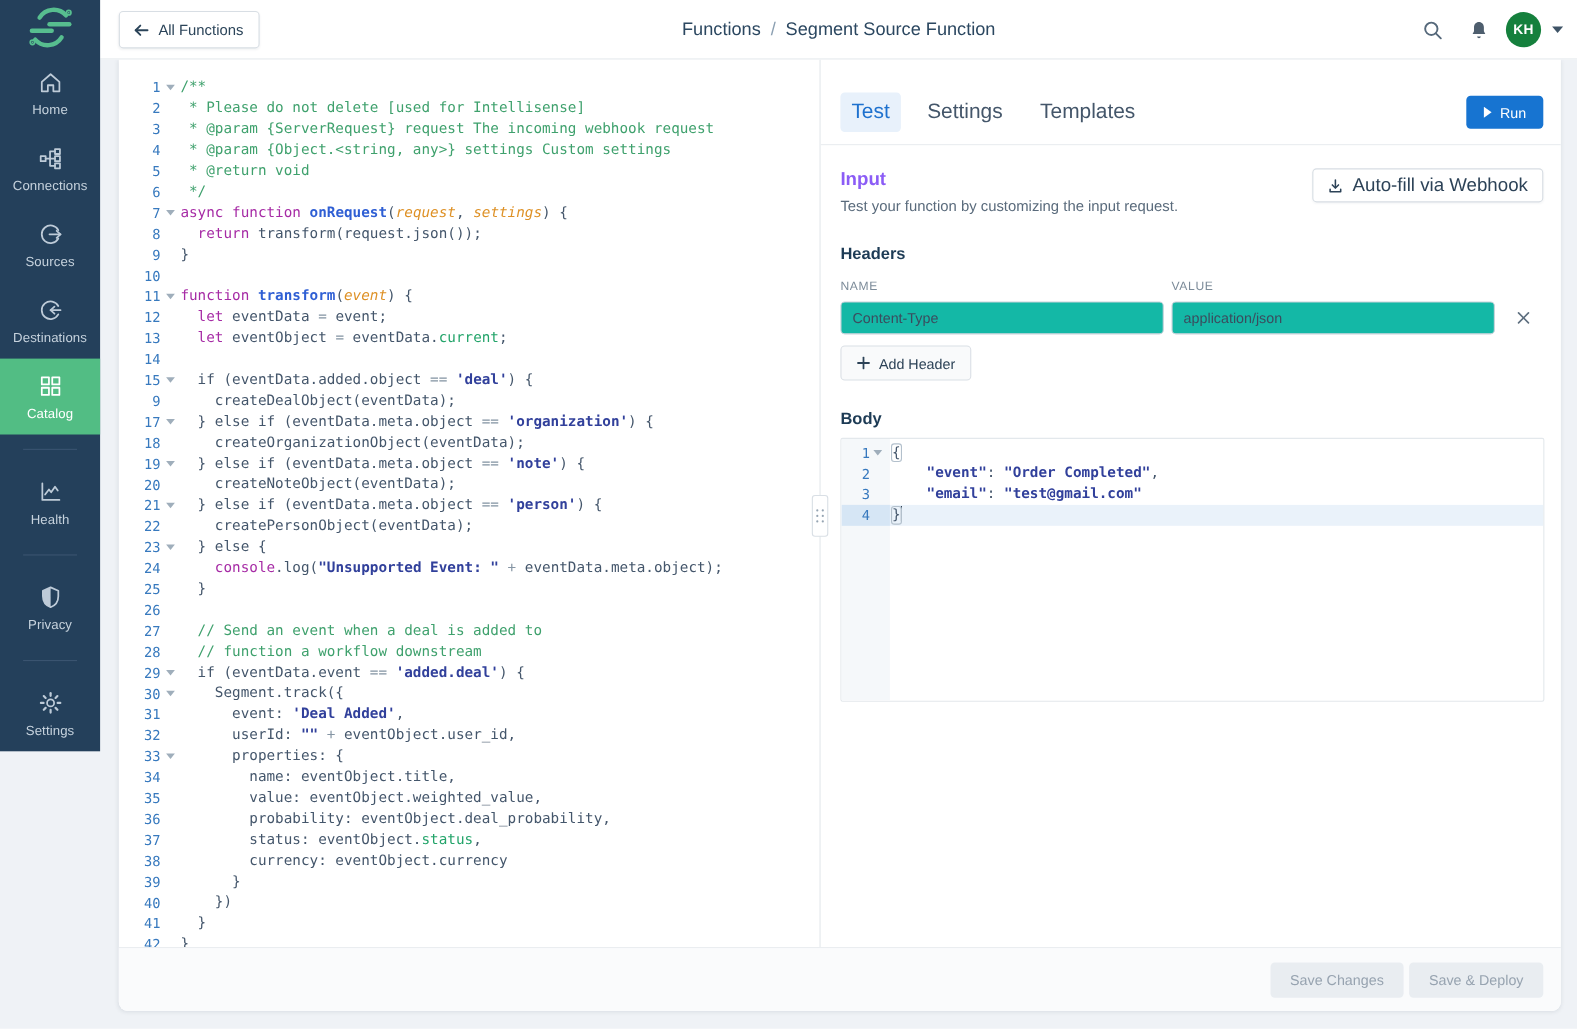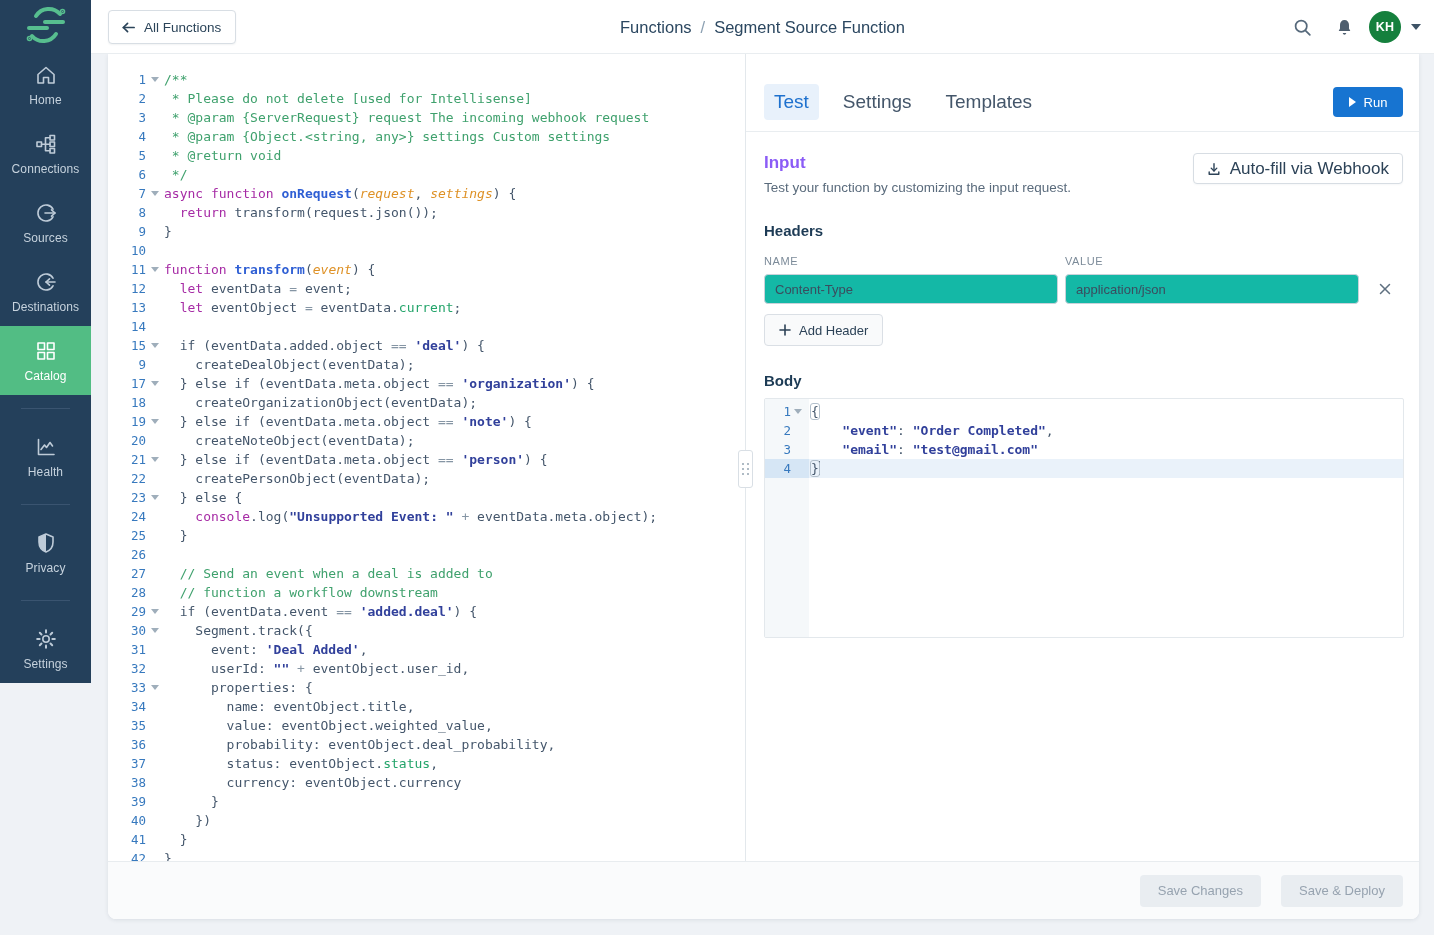--- a/index.html
+++ b/index.html
@@ -88,21 +88,21 @@
   .body-line { display:flex; height:19px; line-height:19px; font-family:"DejaVu Sans Mono",monospace; font-size:13px; white-space:pre; position:relative; }
   .body-line .gut { width:44px; }
   .body-line .gut .num { width:26px; }
   .body-line .gut .foldbox { width:14px; }
   .body-line .code-text { padding-left:2px; }
   .body-line.active { background:#EAF2FA; }
   .body-line.active .gut { background:#D6E6F5; }
   .caret-bar { display:inline-block; width:1px; height:14px; background:#2C3E50; vertical-align:-2px; }
 
   
-  .card-footer { position:absolute; left:0; right:0; bottom:0; height:58px; background:#FAFBFC; border-top:1px solid #E8ECEF; border-radius:0 0 8px 8px; display:flex; align-items:center; justify-content:flex-end; padding-right:16px; gap:20px; }
+  .card-footer { position:absolute; left:0; right:0; bottom:0; height:58px; background:#FAFBFC; border-top:1px solid #E8ECEF; border-radius:0 0 8px 8px; display:flex; align-items:center; justify-content:flex-end; padding-right:16px; gap:5px; }
   .btn-disabled { height:32px; padding:0 18px; background:#E9EDF1; border:none; border-radius:4px; font-size:13px; color:#97A3B0; cursor:pointer; font-family:inherit; }
 </style>
 </head>
 <body>
 
 <aside class="sidebar">
   <div class="logo-wrap">
     <span class="side-icon" style="width:44px;height:44px;color:#57BE8F;cursor:pointer">
       <svg viewBox="0 0 44 44" fill="none" stroke="currentColor" stroke-width="4" stroke-linecap="round" style="width:44px;height:44px">
         <path d="M36 11 A 15 15 0 0 0 12 13"></path>

